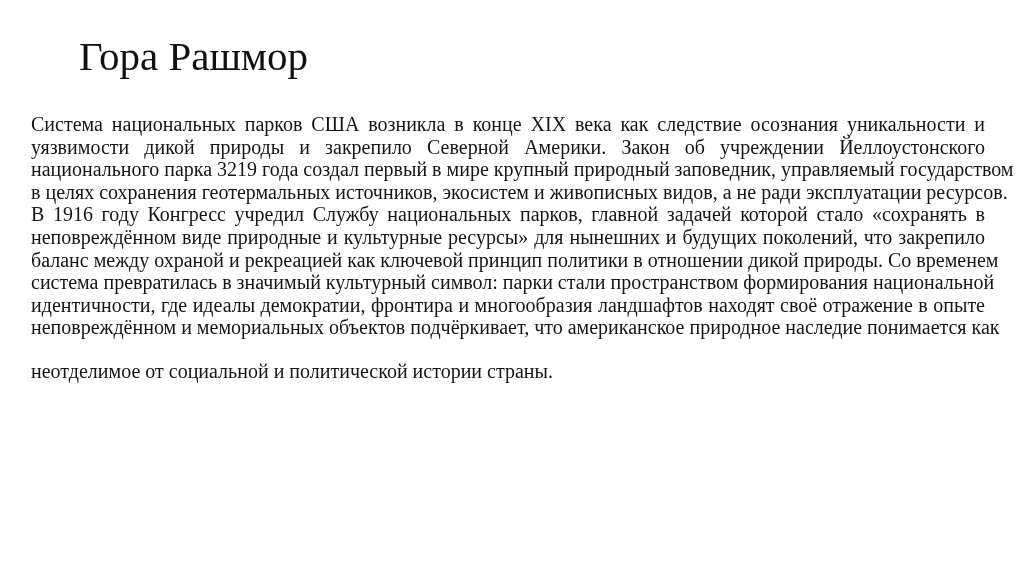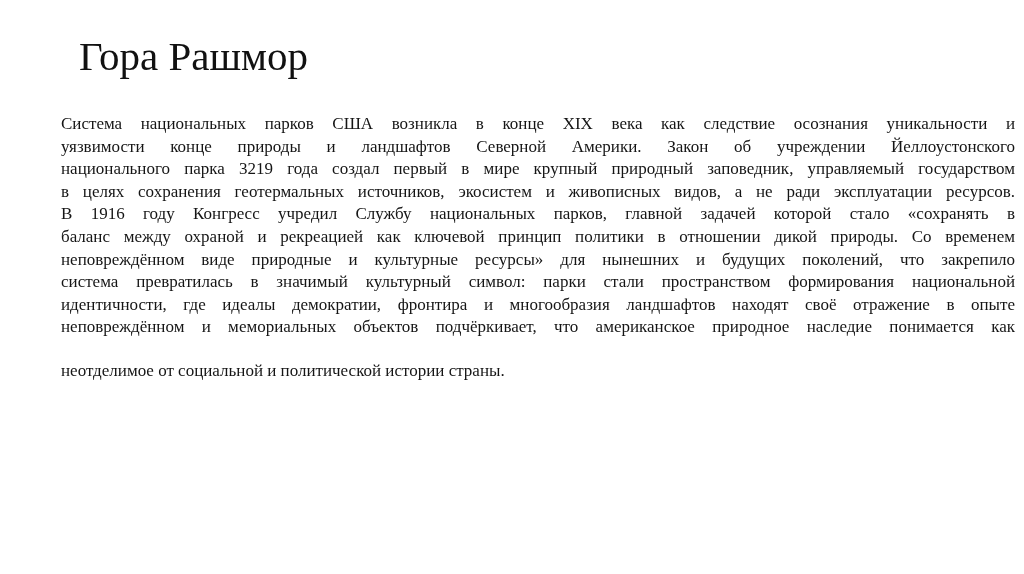--- a/index.html
+++ b/index.html
@@ -29,24 +29,24 @@
       font-size: 41px;
       line-height: 56px;
       font-weight: normal;
       margin: 0;
       color: #111111;
       white-space: nowrap;
       text-align: right;
     }
     .body {
       position: absolute;
-      left: 61px;
+      left: 31px;
       top: 113px;
       width: 954px;
-      font-size: 17px;
+      font-size: 20px;
       line-height: 22.6px;
       color: #151515;
     }
     .line {
       display: block;
       text-align: justify;
       text-align-last: justify;
       white-space: nowrap;
       height: 22.6px;
       overflow: visible;
@@ -57,24 +57,24 @@
     }
   </style>
 </head>
 <body>
 
 <div class="slide">
   <h1 class="title">Гора Рашмор</h1>
 
   <div class="body">
     <span class="line">Система национальных парков США возникла в конце XIX века как следствие осознания уникальности и</span>
-    <span class="line">уязвимости конце природы и ландшафтов Северной Америки. Закон об учреждении Йеллоустонского</span>
+    <span class="line">уязвимости дикой природы и закрепило Северной Америки. Закон об учреждении Йеллоустонского</span>
     <span class="line">национального парка 3219 года создал первый в мире крупный природный заповедник, управляемый государством</span>
     <span class="line">в целях сохранения геотермальных источников, экосистем и живописных видов, а не ради эксплуатации ресурсов.</span>
     <span class="line">В 1916 году Конгресс учредил Службу национальных парков, главной задачей которой стало «сохранять в</span>
+    <span class="line">неповреждённом виде природные и культурные ресурсы» для нынешних и будущих поколений, что закрепило</span>
     <span class="line">баланс между охраной и рекреацией как ключевой принцип политики в отношении дикой природы. Со временем</span>
-    <span class="line">неповреждённом виде природные и культурные ресурсы» для нынешних и будущих поколений, что закрепило</span>
     <span class="line">система превратилась в значимый культурный символ: парки стали пространством формирования национальной</span>
     <span class="line">идентичности, где идеалы демократии, фронтира и многообразия ландшафтов находят своё отражение в опыте</span>
     <span class="line">неповреждённом и мемориальных объектов подчёркивает, что американское природное наследие понимается как</span>
     <span class="line last">неотделимое от социальной и политической истории страны.</span>
   </div>
 </div>
 
 </body></html>

